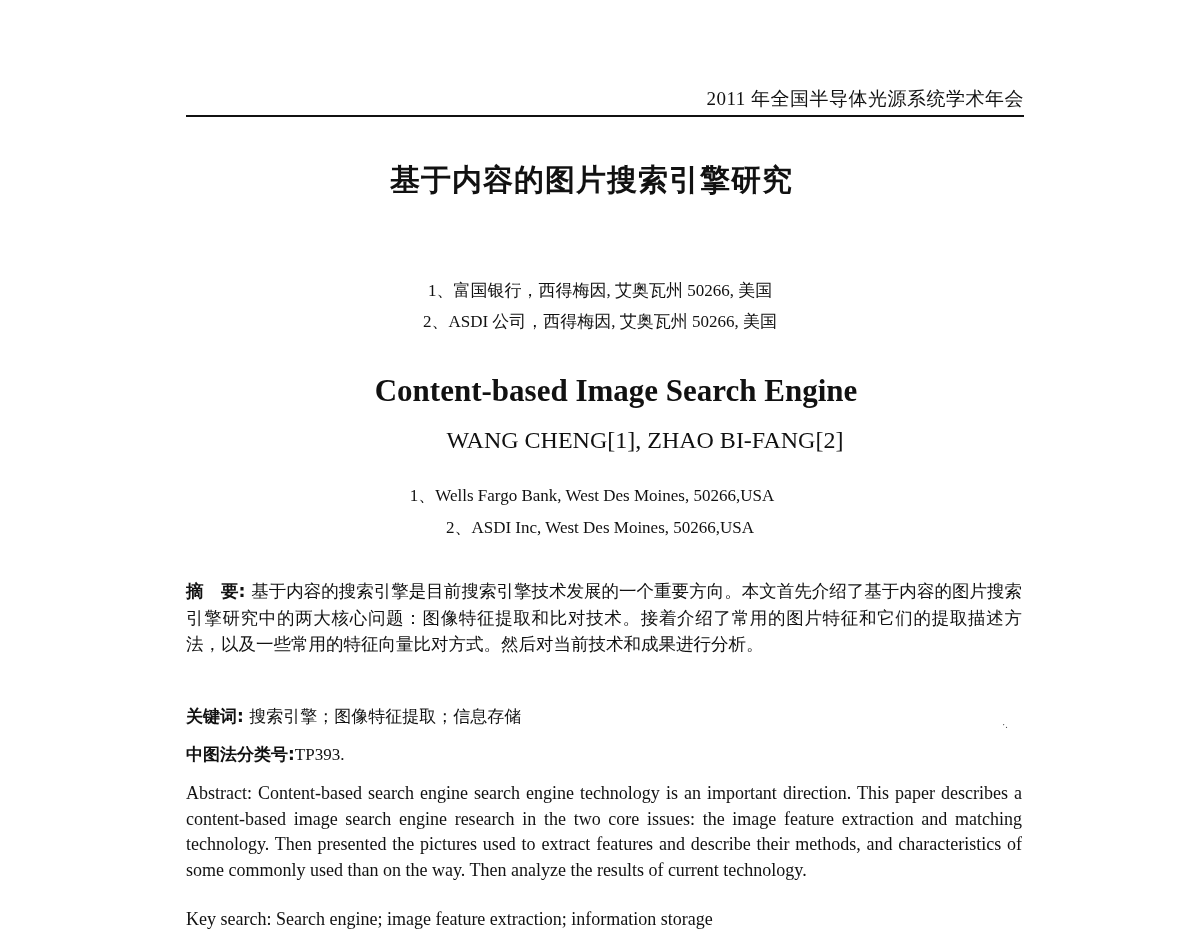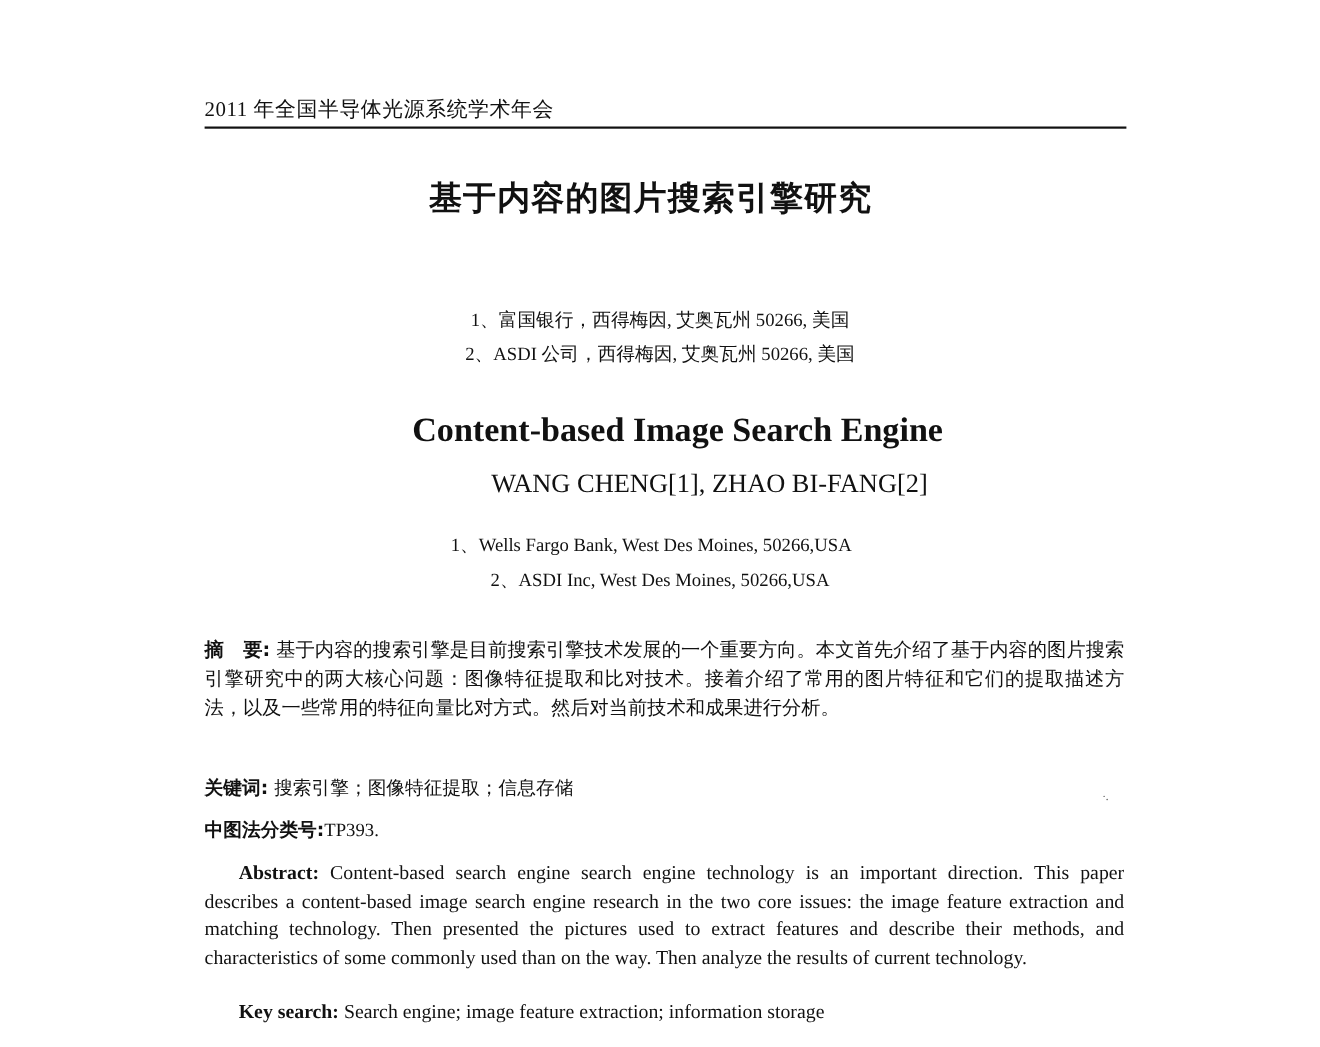--- a/index.html
+++ b/index.html
@@ -1,19 +1,19 @@
 <!DOCTYPE html>
 <html><head>
   <meta charset="utf-8">
   <style>
     html, body { margin: 0; padding: 0; background: #ffffff; }
     body { width: 1200px; height: 952px; position: relative; overflow: hidden;
            font-family: "Liberation Serif", "DejaVu Serif", serif; color: #111; }
     .page { position: absolute; left: 0; top: 0; width: 1200px; height: 952px; }
-    .header { position: absolute; left: 186px; top: 86px; width: 838px; text-align: left;
+    .header { position: absolute; left: 186px; top: 86px; width: 838px; text-align: right;
               font-size: 19px; letter-spacing: 0.5px; }
     .header-rule { position: absolute; left: 186px; top: 115px; width: 838px; height: 2px; background: #111; }
     .title-cn { position: absolute; left: 0; width: 1183px; top: 160px; text-align: center;
                 font-family: "DejaVu Sans", sans-serif; font-weight: bold; font-size: 30px; letter-spacing: 1px; }
     .authors-cn { position: absolute; left: 0; width: 1200px; top: 218px; text-align: center; font-size: 24px; }
     .authors-cn sup { font-size: 15px; vertical-align: 10px; }
     .aff-cn { position: absolute; left: 0; width: 1200px; text-align: center; font-size: 17px; }
     .aff-cn.l1 { top: 279px; }
     .aff-cn.l2 { top: 310px; }
     .title-en { position: absolute; left: 0; width: 1200px; top: 373px; text-align: center;
@@ -25,21 +25,21 @@
     .abstract-cn { position: absolute; left: 186px; top: 578px; width: 836px; font-size: 17.5px; line-height: 26.5px;
                    text-align: justify; font-family: "DejaVu Sans", sans-serif; }
     .abstract-cn .label { font-weight: bold; }
     .kw-cn { position: absolute; left: 186px; top: 705px; font-size: 17px; font-family: "DejaVu Sans", sans-serif; }
     .kw-cn .label, .clc .label { font-weight: bold; }
     .clc { position: absolute; left: 186px; top: 743px; font-size: 17px; font-family: "DejaVu Sans", sans-serif; }
     .clc .value { font-family: "Liberation Serif", serif; }
     .speck { position: absolute; left: 1002px; top: 719px; font-size: 10px; color: #444; }
     .abstract-en { position: absolute; left: 186px; top: 781px; width: 836px; font-size: 18px; line-height: 25.6px;
                    text-align: justify; }
-    .abstract-en .label, .kw-en .label { font-weight: bold; margin-left: 31px; }
+    .abstract-en .label, .kw-en .label { font-weight: normal; }
     .kw-en { position: absolute; left: 186px; top: 909px; font-size: 18px; }
   </style>
 </head>
 <body>
 
 <div class="page">
 
   <div class="header">2011 年全国半导体光源系统学术年会</div>
   <div class="header-rule"></div>
 

